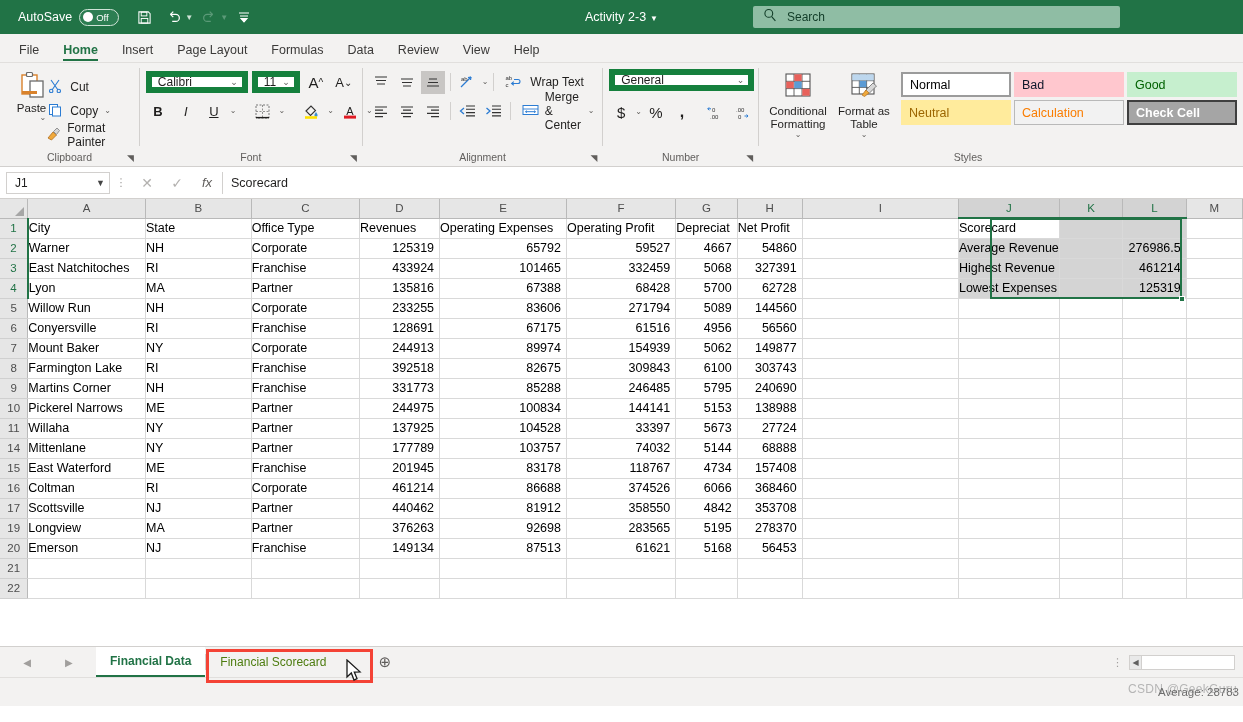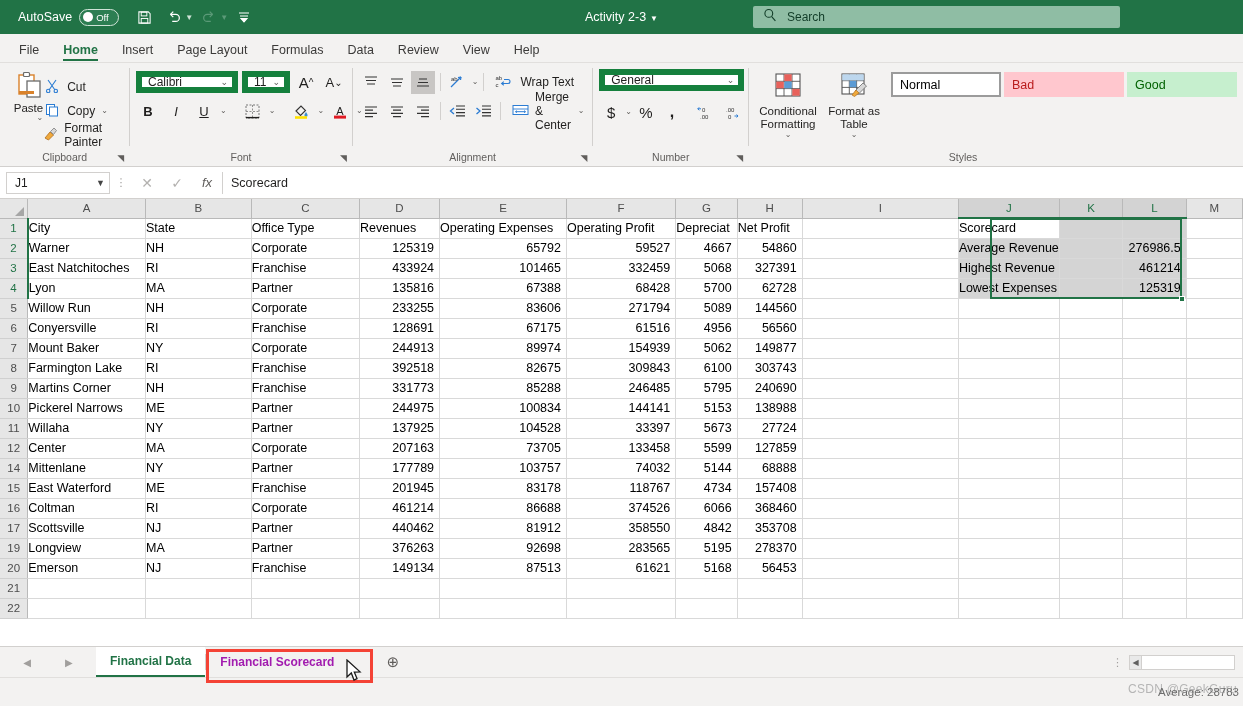--- a/index.html
+++ b/index.html
@@ -188,21 +188,21 @@
   .navarrows { width: 96px; display:flex; align-items:center; justify-content:center; gap:34px; }
   .navarrow { font-size: 10px; color:#a19f9d; }
   .stab {
     display:flex; align-items:center; padding: 0 14px; font-size: 12px;
     color:#444; background:#f3f2f1; position:relative;
   }
   .stab.active {
     background:#fff; color:#217346; font-weight:700;
     border-bottom: 2px solid #217346;
   }
-  .stab.cur { font-weight: 700; color:#a21caf; }
+  .stab.cur { font-weight: 400; color:#4d7c0f; }
   .stab-sep { width:1px; background:#d2d0ce; margin: 7px 0; }
   .addsheet { display:flex; align-items:center; padding: 0 12px; font-size: 15px; color:#605e5c; }
   .sb-right { margin-left:auto; display:flex; align-items:center; gap:6px; padding-right: 8px; }
   .sb-dots { color:#a19f9d; font-size: 11px; }
   .hscroll {
     width: 106px; height: 15px; background:#fff; border:1px solid #d2d0ce;
     display:flex; align-items:center;
   }
   .hscroll .thumb { width: 12px; height: 13px; background:#e9e9e9; border-right:1px solid #d2d0ce;
     display:flex; align-items:center; justify-content:center; font-size: 8px; color:#606060; }
@@ -557,22 +557,27 @@
             <path d="M17 19 L25 11 L28.5 14 L20.5 22 Z" fill="#d7d7d7" stroke="#777" stroke-width="0.9"></path>
             <path d="M14 23 L18 18 L21 21 L16.5 24.5 Z" fill="#f0a93b" stroke="#b5762a" stroke-width="0.8"></path>
           </svg>
         </span>
         <span>Format as Table</span>
         <span class="mini-caret">⌄</span>
       </div>
       <div class="sg-wrap">
         <div class="sg-row">
           <span class="style-cell" style="width:110px; background:#ffffff; color:#000; border-color:#9b9b9b; border-width:2px;">Normal</span>
-          <span class="style-cell" style="width:120px; background:#ffc7ce; color:#b91c1c;">Bad</span>
+          <span class="style-cell" style="width:110px; background:#ffc7ce; color:#0f172a;">Bad</span>
           <span class="style-cell" style="width:110px; background:#c6efce; color:#006100;">Good</span>
+        </div>
+        <div class="sg-row">
+          <span class="style-cell" style="width:110px; background:#ffeb9c; color:#9c6500;">Neutral</span>
+          <span class="style-cell" style="width:110px; background:#f2f2f2; color:#fa7d00; border-color:#b9b9b9;">Calculation</span>
+          <span class="style-cell" style="width:110px; background:#a5a5a5; color:#ffffff; border:2px solid #3f3f3f; font-weight:700;">Check Cell</span>
         </div>
       </div>
     </div>
     <div class="rgroup-label" style="margin-left:-66px">
       <span>Styles</span>
     </div>
   </div>
 </div>
 
 <div class="fbar">
@@ -783,36 +788,20 @@
         <td class="cell num">33397</td>
         <td class="cell num">5673</td>
         <td class="cell num">27724</td>
         <td class="cell"></td>
         <td class="cell"></td>
         <td class="cell"></td>
         <td class="cell"></td>
         <td class="cell"></td>
       </tr>
       <tr>
-        <td class="rowh">12</td>
-        <td class="cell">Center</td>
-        <td class="cell">MA</td>
-        <td class="cell">Corporate</td>
-        <td class="cell num">207163</td>
-        <td class="cell num">73705</td>
-        <td class="cell num">133458</td>
-        <td class="cell num">5599</td>
-        <td class="cell num">127859</td>
-        <td class="cell"></td>
-        <td class="cell"></td>
-        <td class="cell"></td>
-        <td class="cell"></td>
-        <td class="cell"></td>
-      </tr>
-      <tr>
         <td class="rowh">14</td>
         <td class="cell">Mittenlane</td>
         <td class="cell">NY</td>
         <td class="cell">Partner</td>
         <td class="cell num">177789</td>
         <td class="cell num">103757</td>
         <td class="cell num">74032</td>
         <td class="cell num">5144</td>
         <td class="cell num">68888</td>
         <td class="cell"></td>

